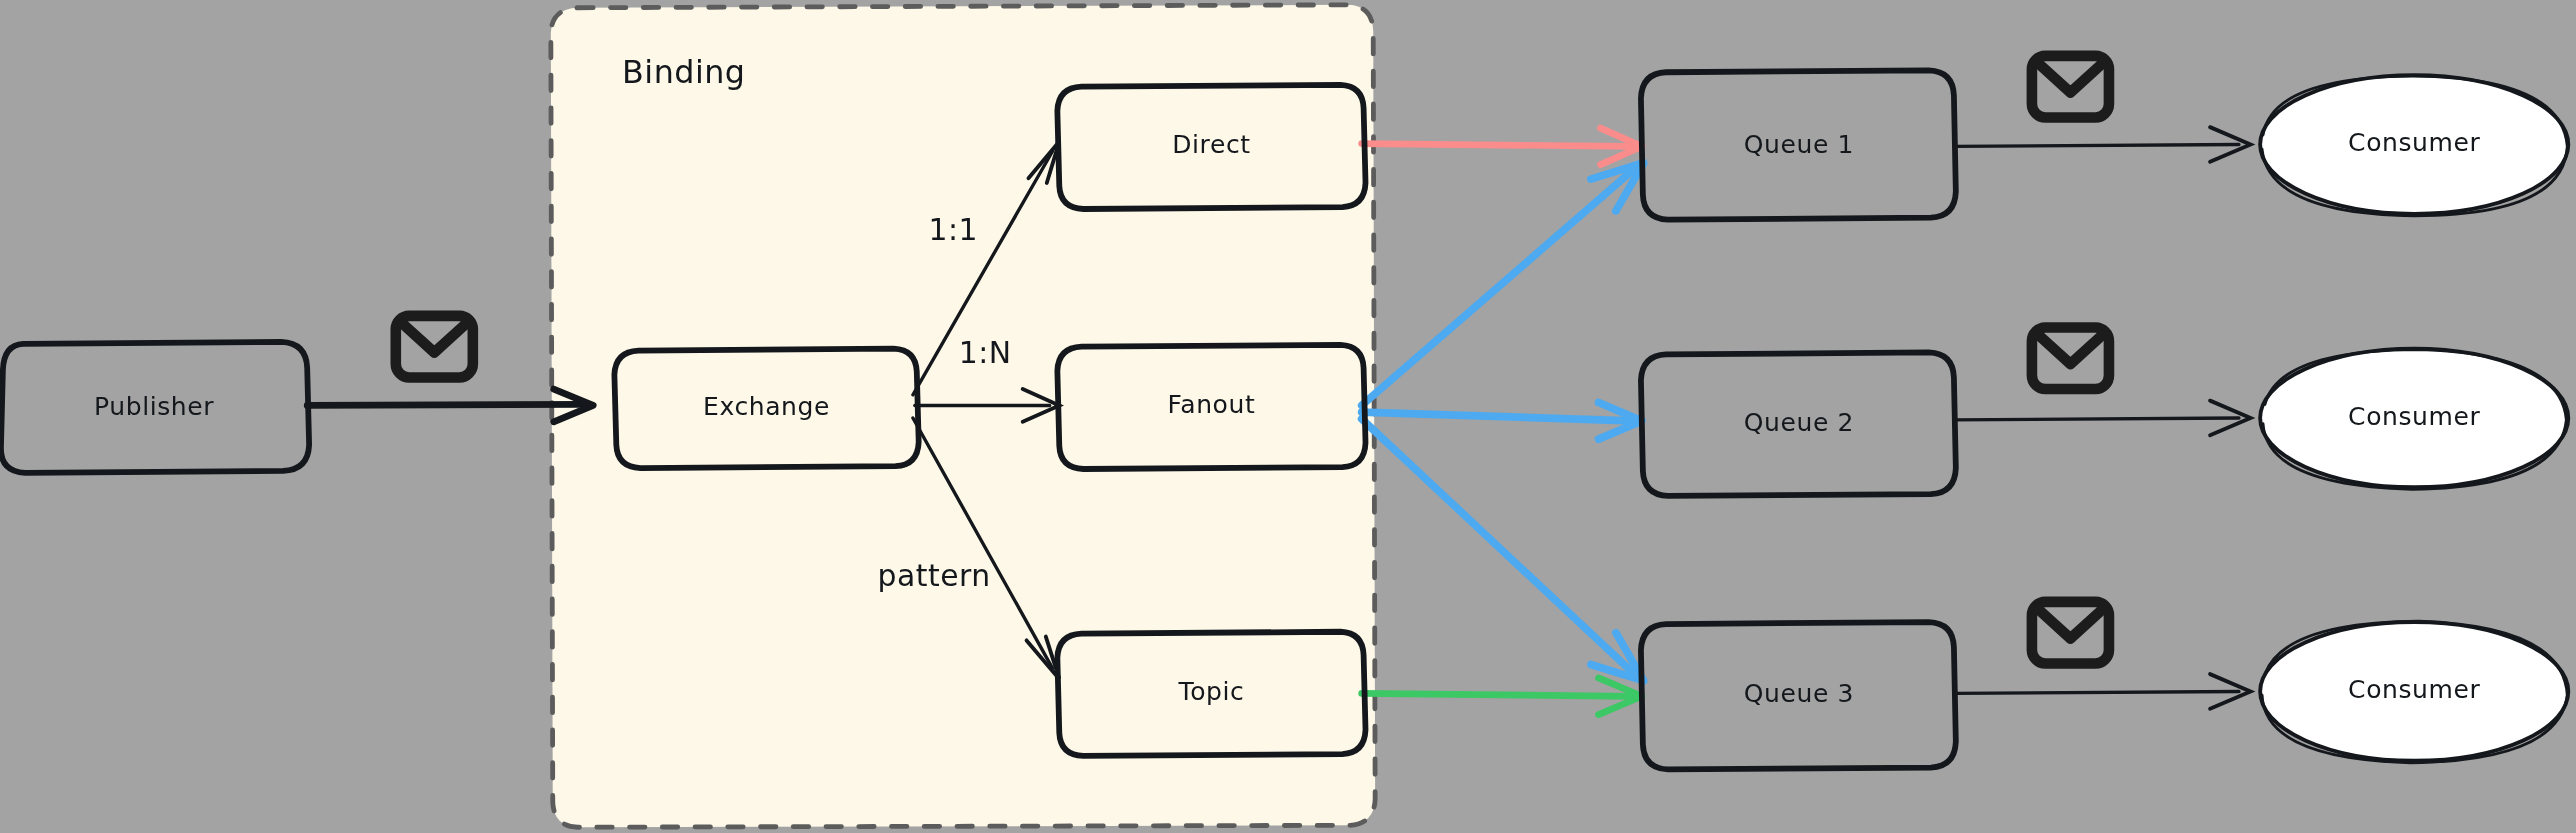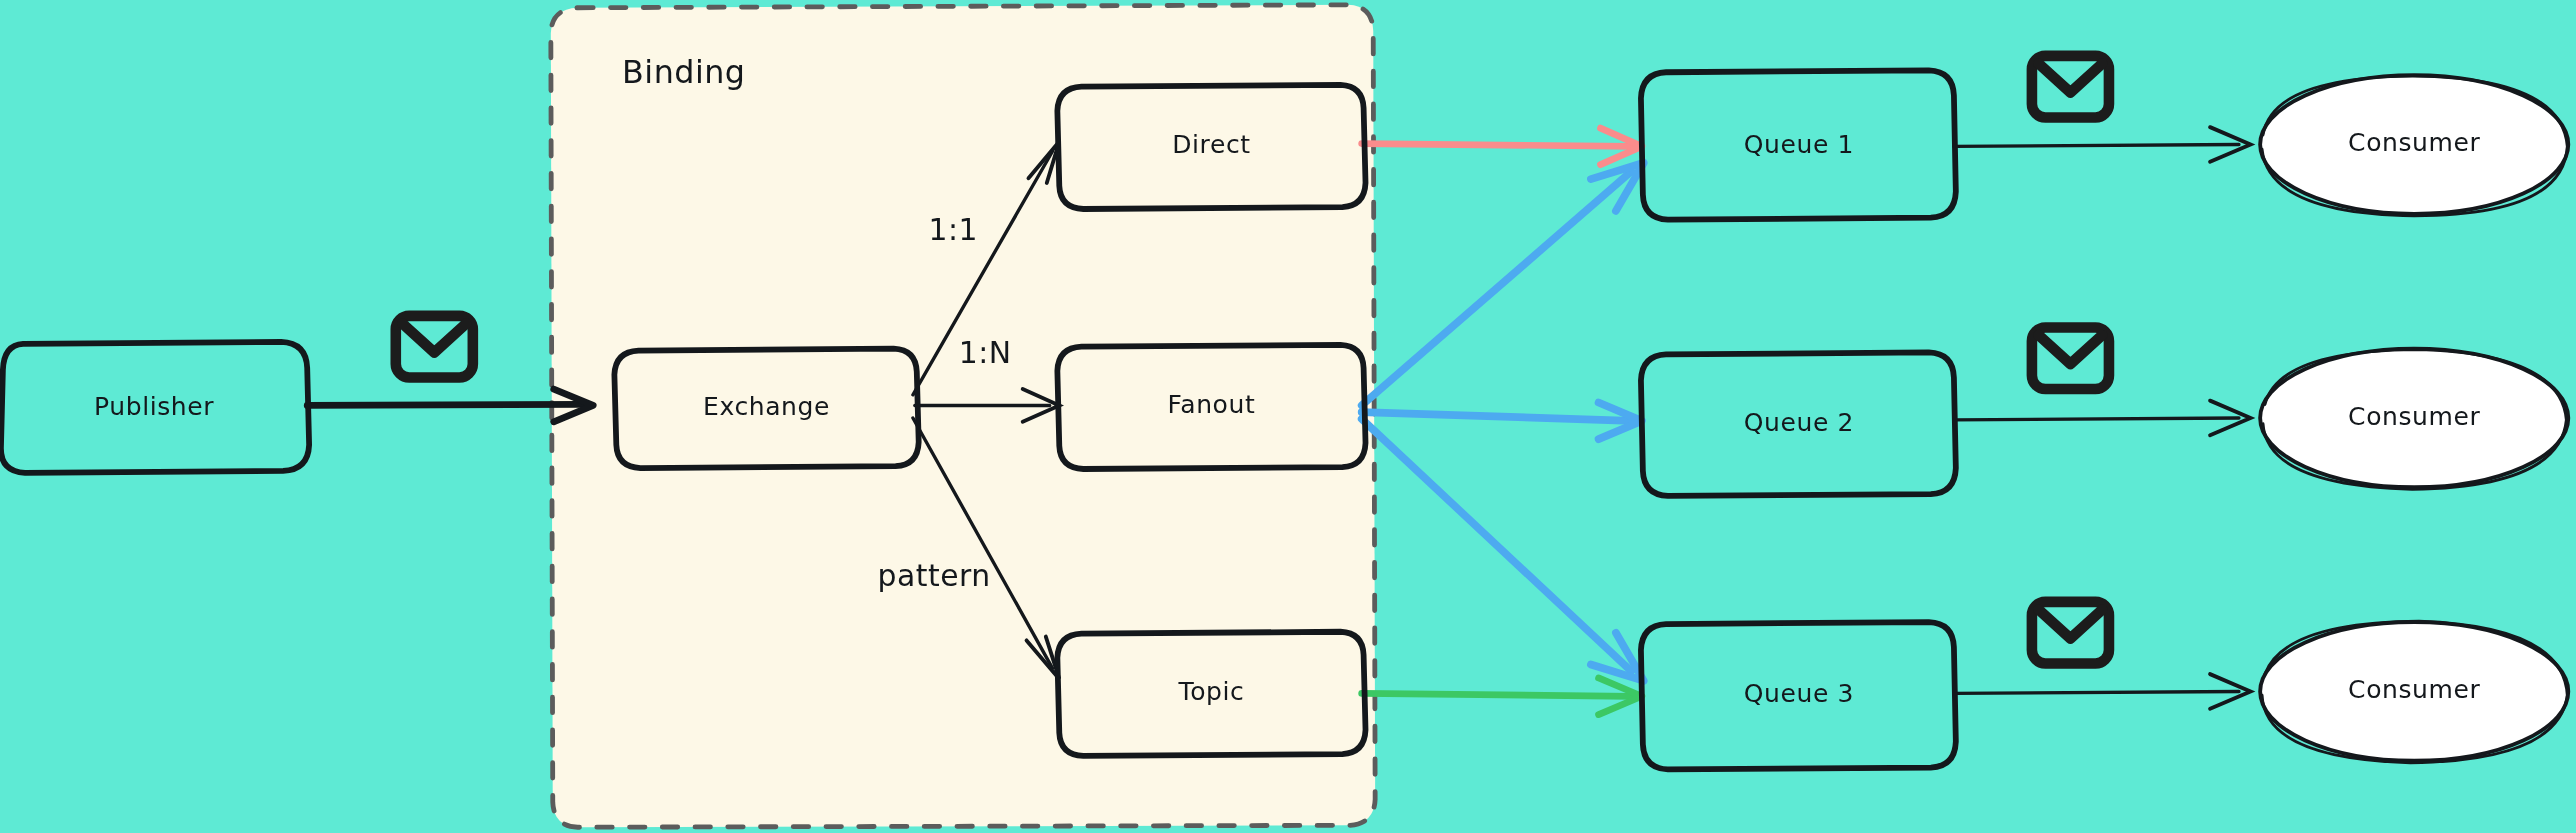--- a/index.html
+++ b/index.html
@@ -10,21 +10,21 @@
   body {
     width: 2576px;
     height: 834px;
     font-family: "DejaVu Sans", sans-serif;
     overflow: hidden;
   }
   #diagram-root {
     position: relative;
     width: 2576px;
     height: 834px;
-    background: #5eead4;
+    background: #a3a3a3;
   }
   svg.canvas {
     position: absolute;
     top: 0;
     left: 0;
     width: 2576px;
     height: 834px;
   }
   .node-label {
     font-family: "DejaVu Sans", sans-serif;

